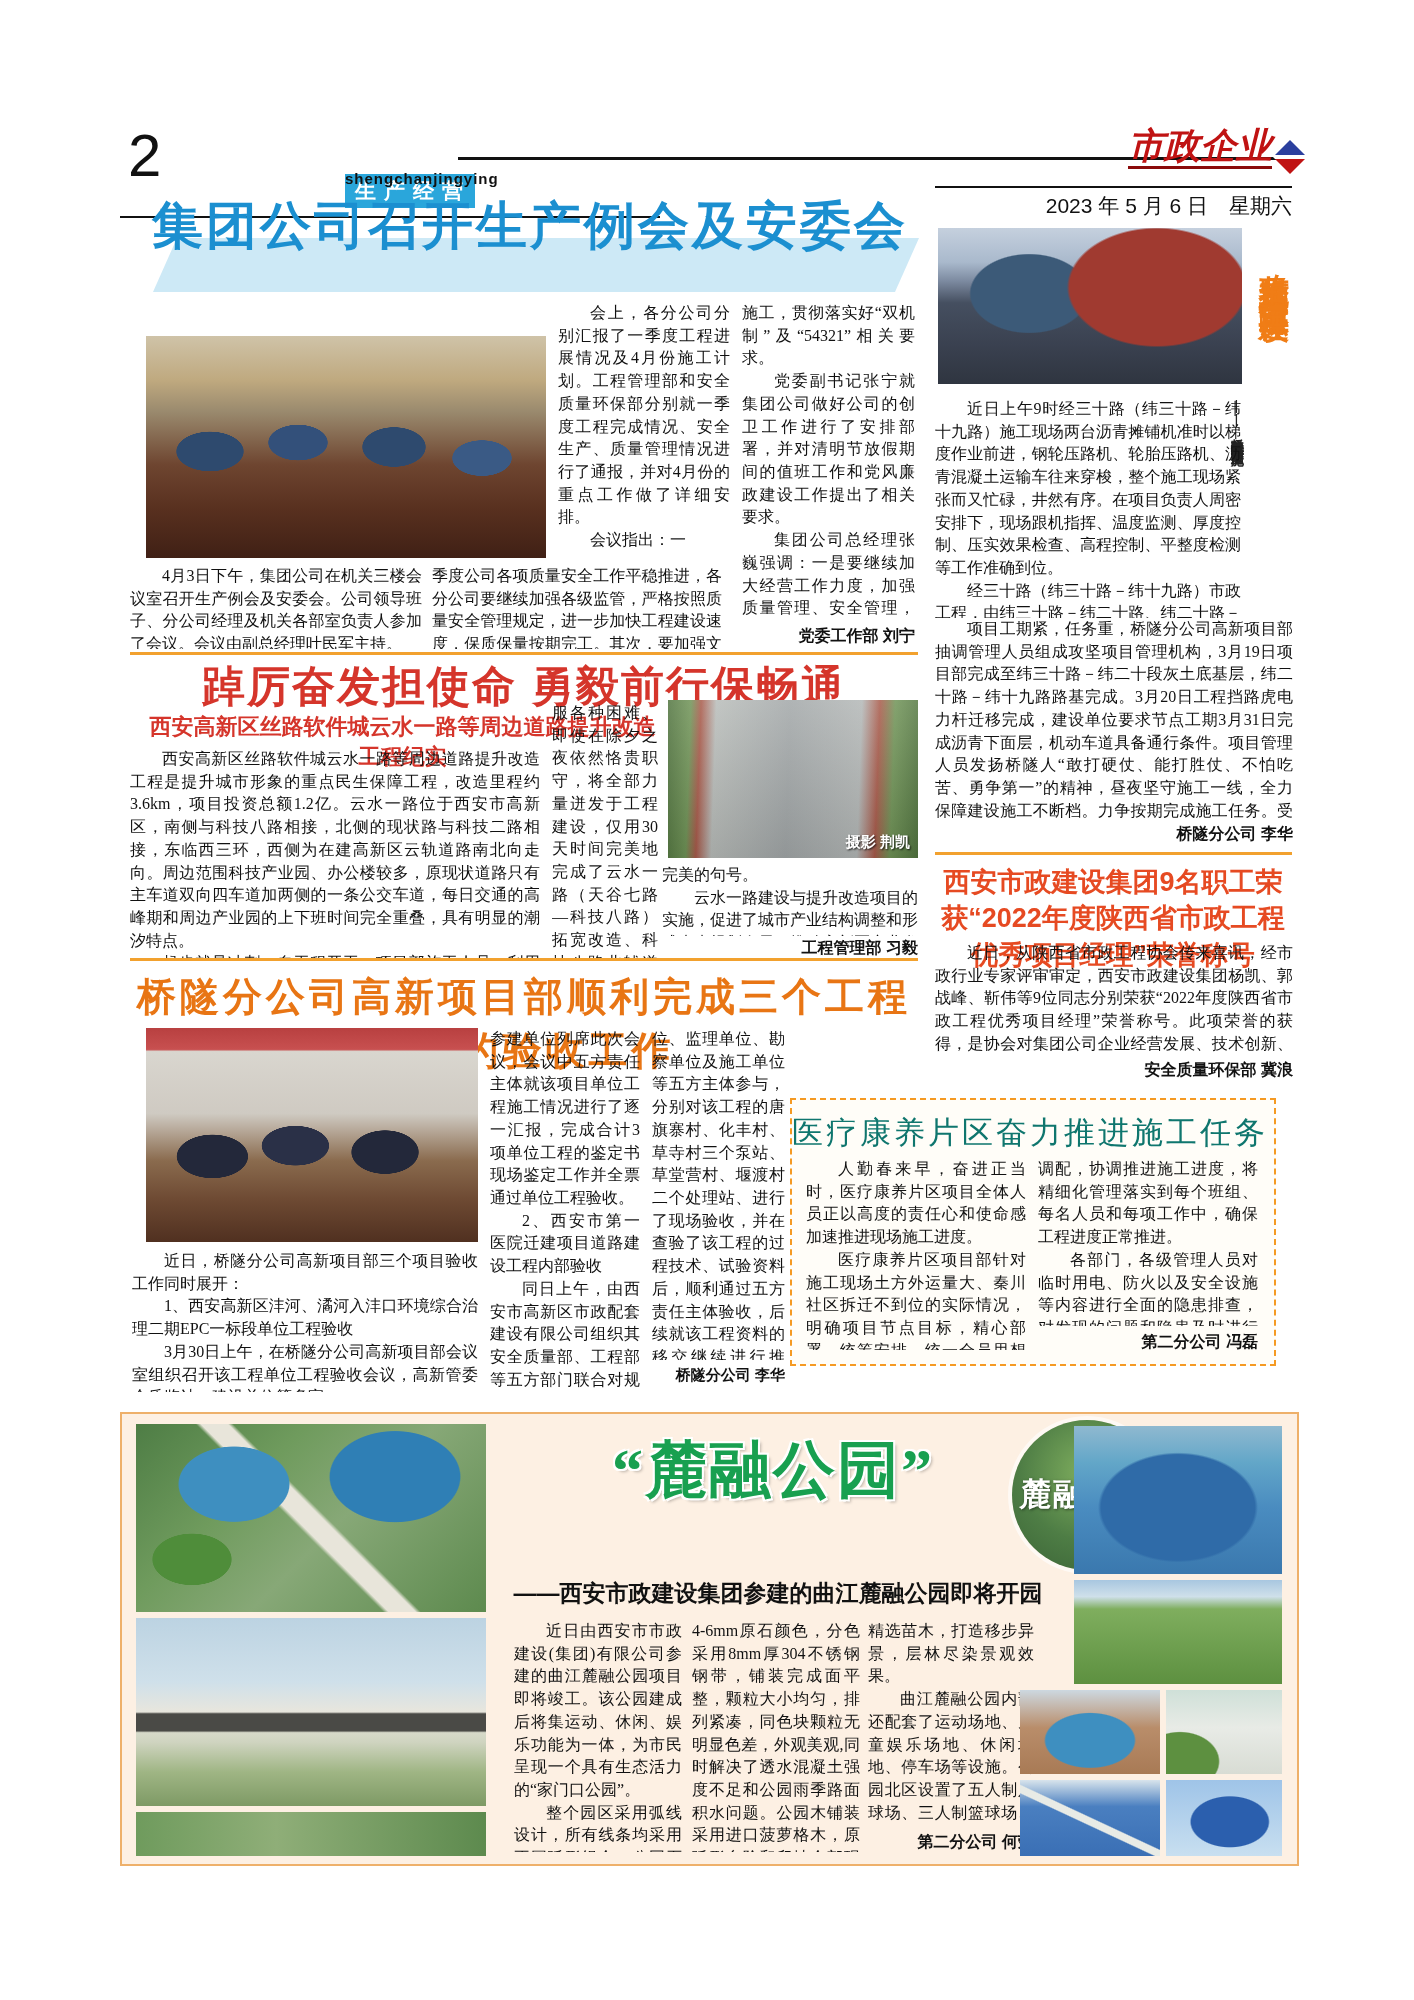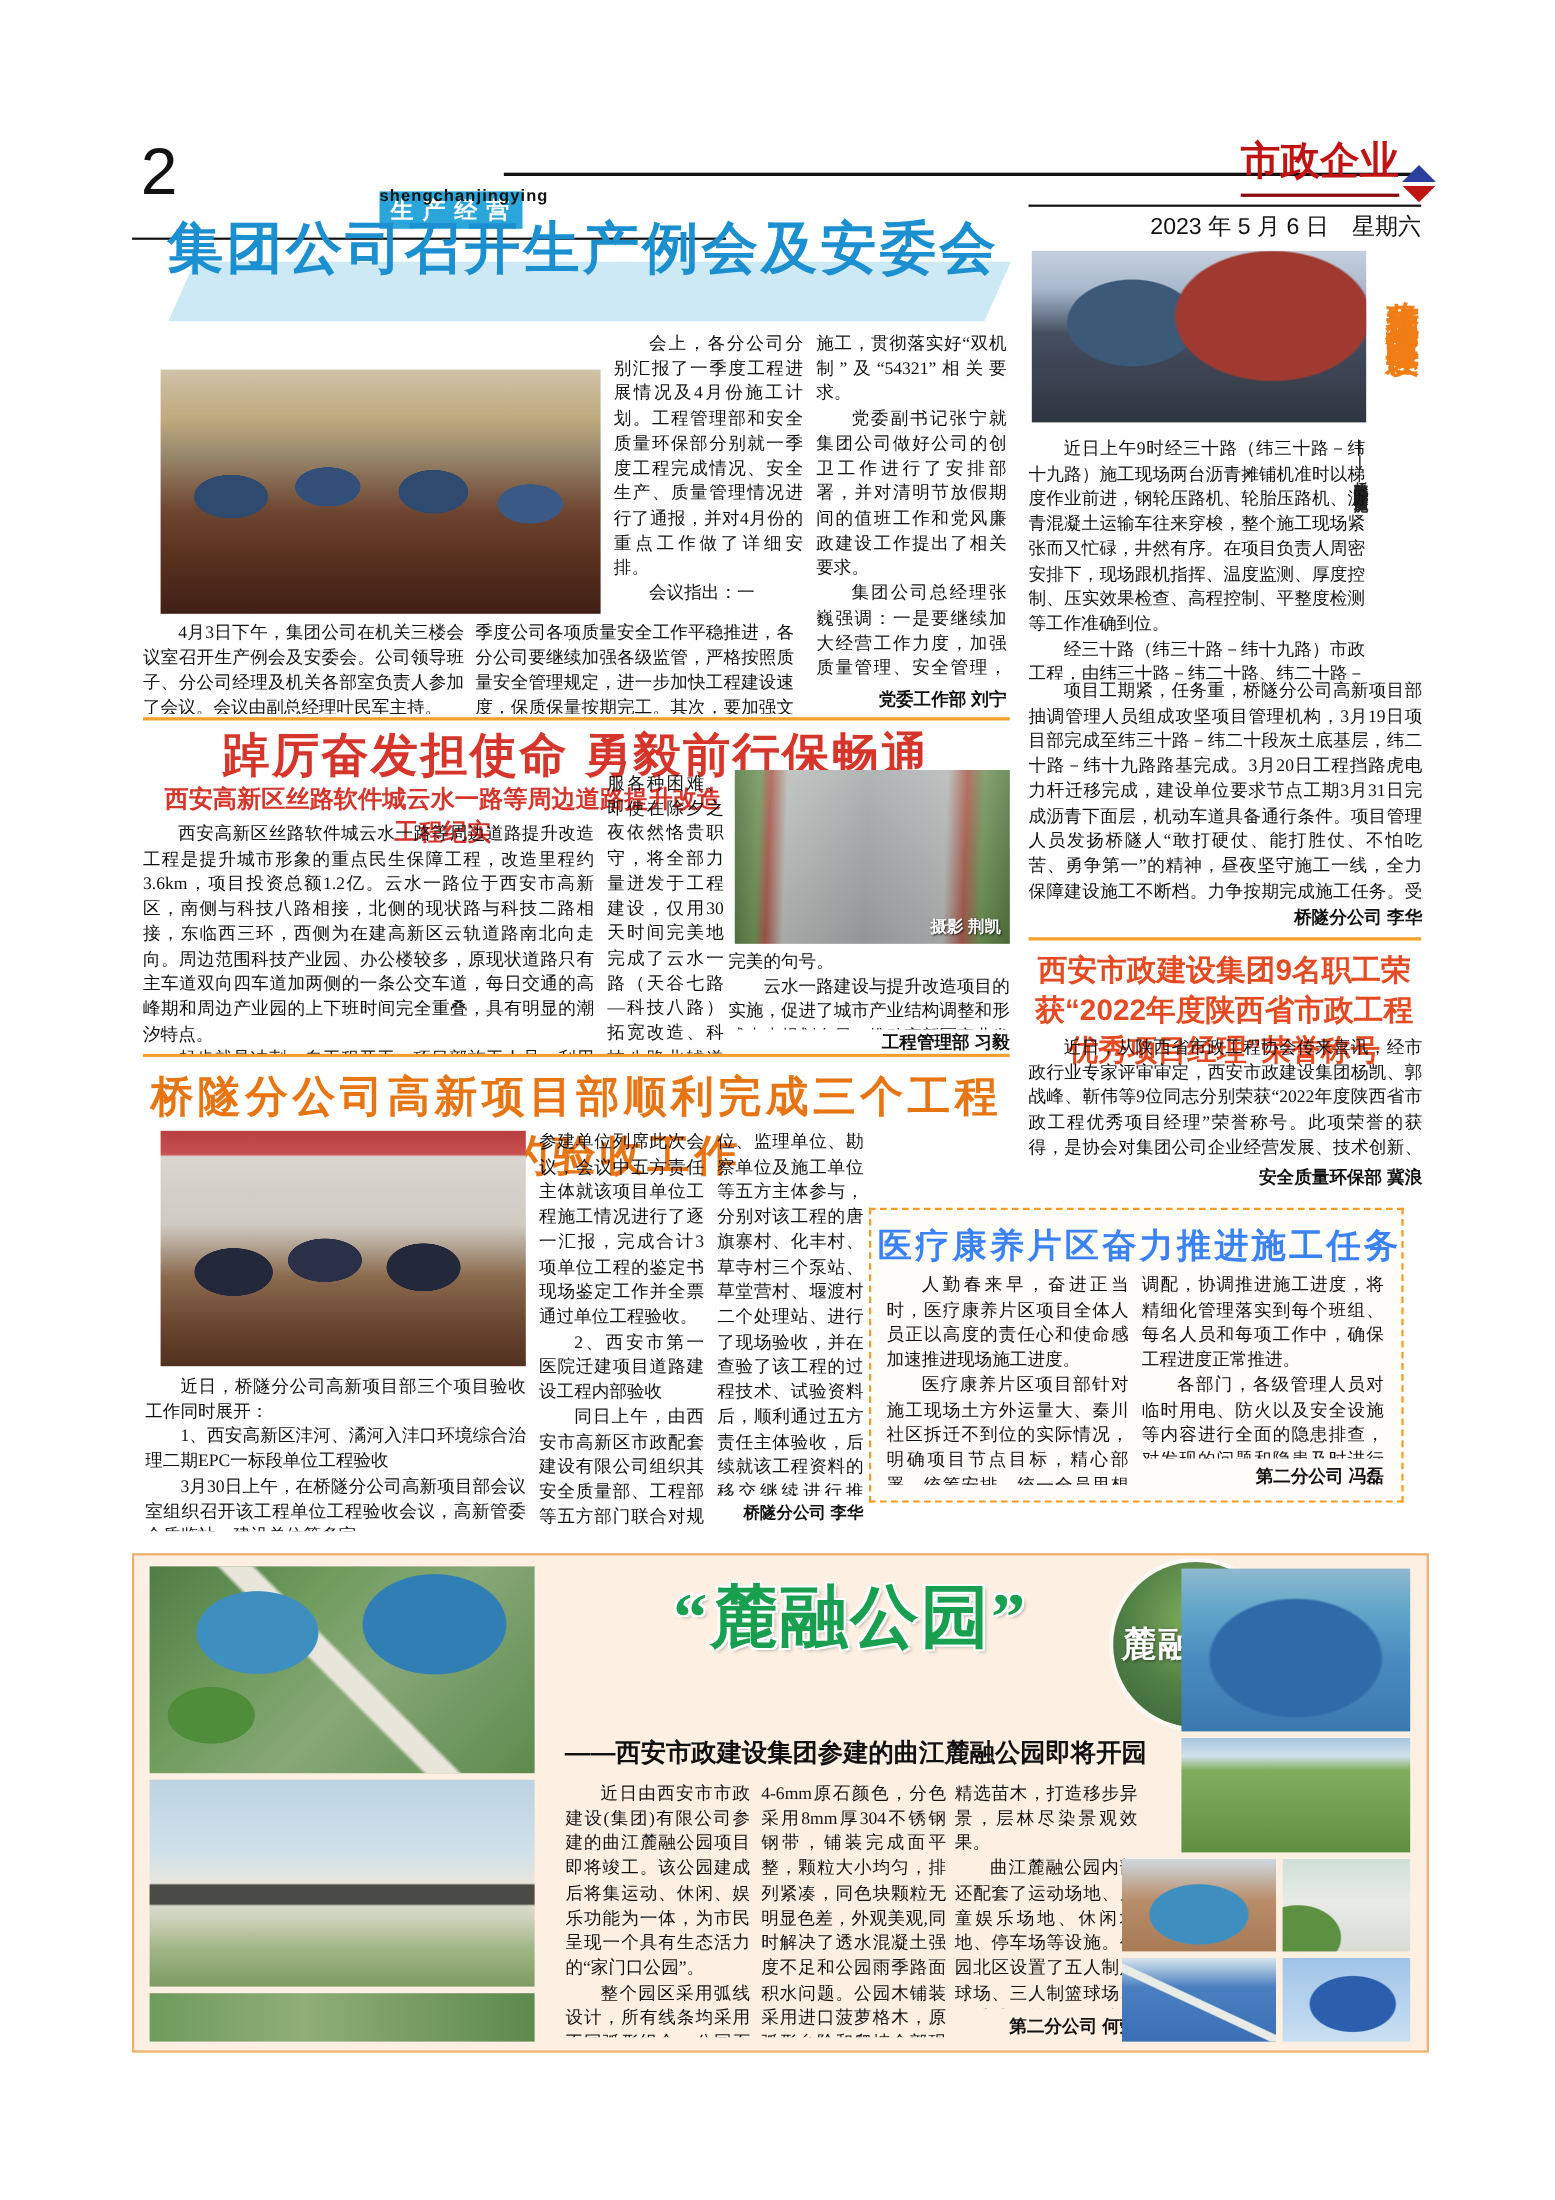--- a/index.html
+++ b/index.html
@@ -12,40 +12,40 @@
   .rule { position:absolute; background:#111; }
   .sep  { position:absolute; height:3px; background:#f2a12e; }
 
   
   .page-num { font-family:"Liberation Sans",sans-serif; font-size:60px; line-height:1; color:#111; }
   .section-box {
     background:#2aa6db; color:#fff; font-family:"Liberation Sans",sans-serif;
     font-weight:bold; font-size:21px; letter-spacing:8px; padding:3px 4px 3px 10px;
   }
   .pinyin { font-family:"Liberation Sans",sans-serif; font-weight:bold; font-size:15px; letter-spacing:1px; }
-  .masthead { font-family:"Liberation Serif",serif; font-weight:bold;
-    font-size:36px; color:#c01313; border-bottom:3px solid #8a0b0b; padding-bottom:12px; line-height:1; }
+  .masthead { font-family:"Liberation Serif",serif; font-style:italic; font-weight:bold;
+    font-size:36px; color:#c01313; border-bottom:3px solid #8a0b0b; padding-bottom:2px; line-height:1; }
   .logo-diamond { display:inline-block; width:24px; height:24px; margin-left:6px; vertical-align:middle;
     background:linear-gradient(135deg,#2b3f9e 45%,#ffffff 45% 55%,#c01313 55%); transform:rotate(45deg); }
   .date-line { font-family:"Liberation Sans",sans-serif; font-size:21px; color:#111; }
 
   
   .h-band { background:#cde9f6; transform:skewX(-24deg); }
   .h1-blue { color:#1b8fd0; font-family:"Liberation Sans",sans-serif; font-weight:bold;
     font-size:51px; letter-spacing:3px; text-align:center; line-height:1.1; }
   .h2-red { color:#d5352b; font-family:"Liberation Sans",sans-serif; font-weight:bold;
     font-size:43px; letter-spacing:2px; text-align:center; }
   .h2-sub { color:#d5352b; font-family:"Liberation Sans",sans-serif; font-weight:bold;
     font-size:22px; text-align:center; }
   .h3-orange { color:#e87514; font-family:"Liberation Serif",serif; font-weight:bold;
     font-size:39px; letter-spacing:4px; text-align:center; }
   .h5-red { color:#e64a22; font-family:"Liberation Sans",sans-serif; font-weight:bold;
     font-size:27px; line-height:1.35; text-align:center; }
-  .h6-green { color:#3b82f6; font-family:"Liberation Serif",serif; font-weight:bold;
-    font-size:31px; letter-spacing:3px; text-align:right; }
+  .h6-green { color:#0f766e; font-family:"Liberation Serif",serif; font-weight:normal;
+    font-size:31px; letter-spacing:3px; text-align:left; }
   .vert { writing-mode:vertical-rl; text-orientation:mixed; }
   .vh-orange { color:#f07d16; font-family:"Liberation Sans",sans-serif; font-weight:bold;
     font-size:30px; letter-spacing:2px; line-height:1.3; }
   .vh-sub { color:#222; font-family:"Liberation Sans",sans-serif; font-weight:bold; font-size:13px; letter-spacing:1px; }
 
   
   .pcol { position:absolute; overflow:hidden; font-size:16px; line-height:1.42; text-align:justify; }
   .pcol p { margin:0; text-indent:2em; }
   .cont > p:first-child { text-indent:0; }
   .sig { font-family:"Liberation Sans",sans-serif; font-weight:bold; text-align:right; font-size:16px; margin-top:4px; }

